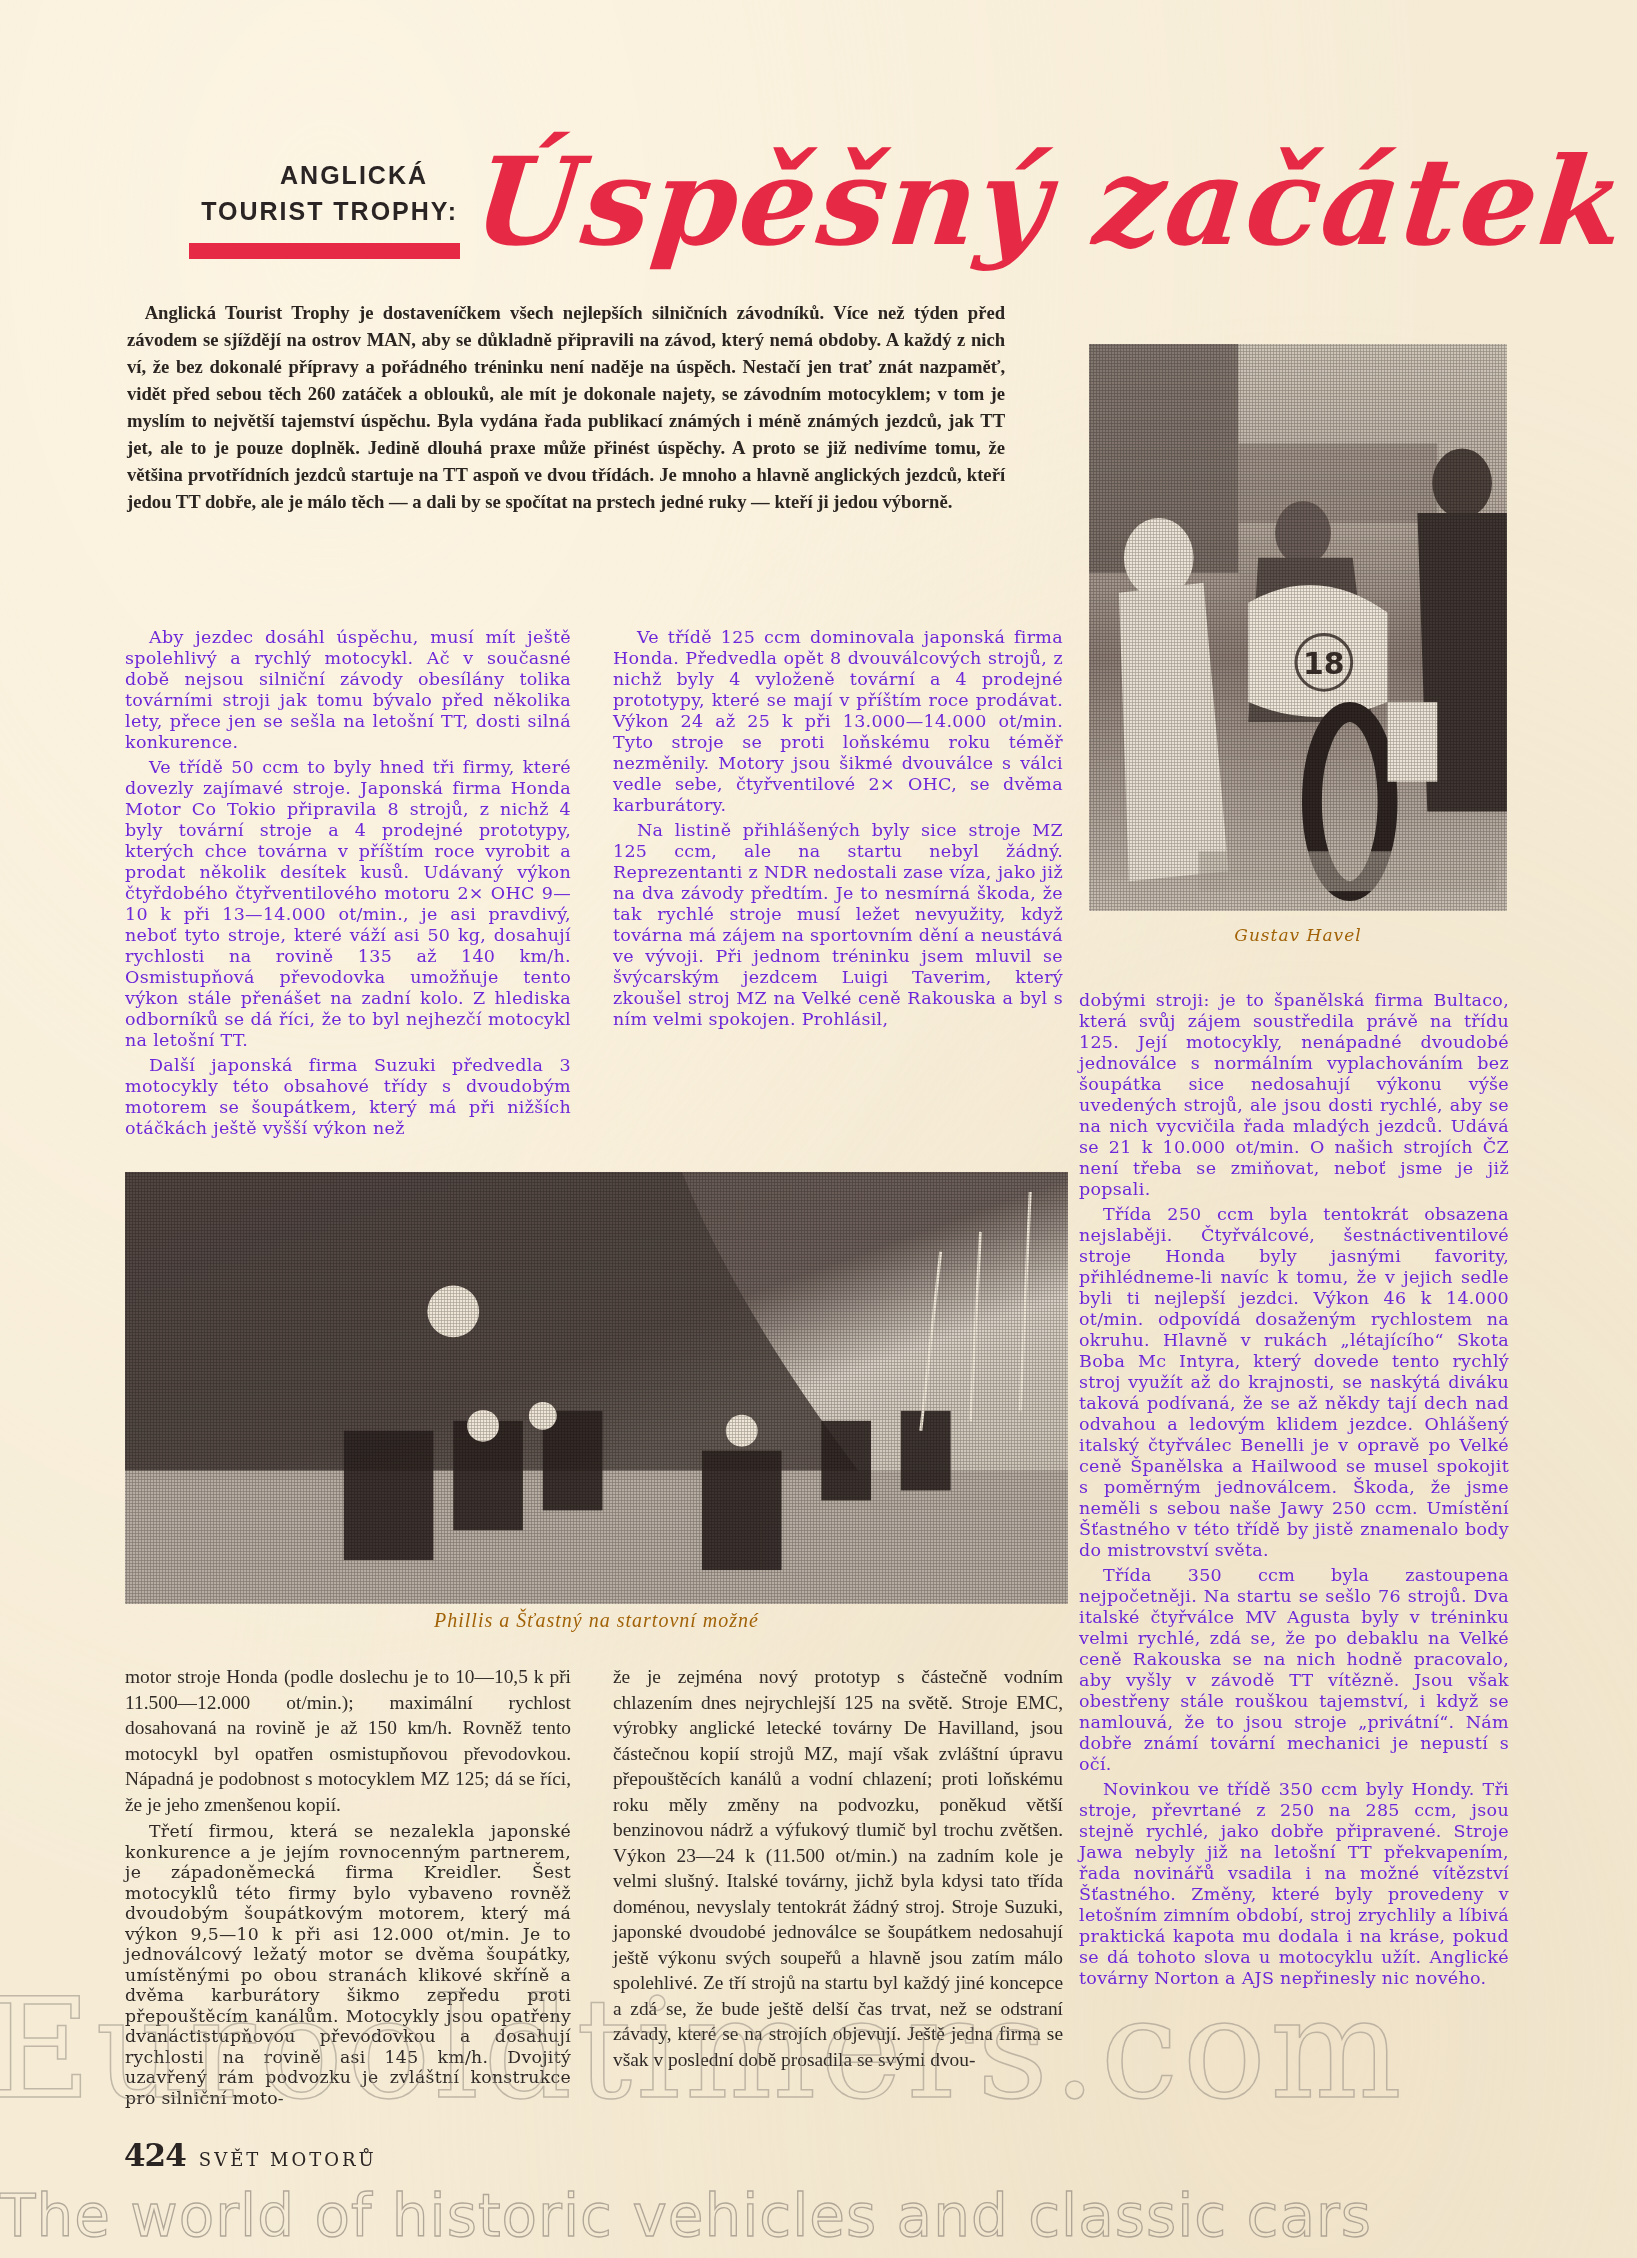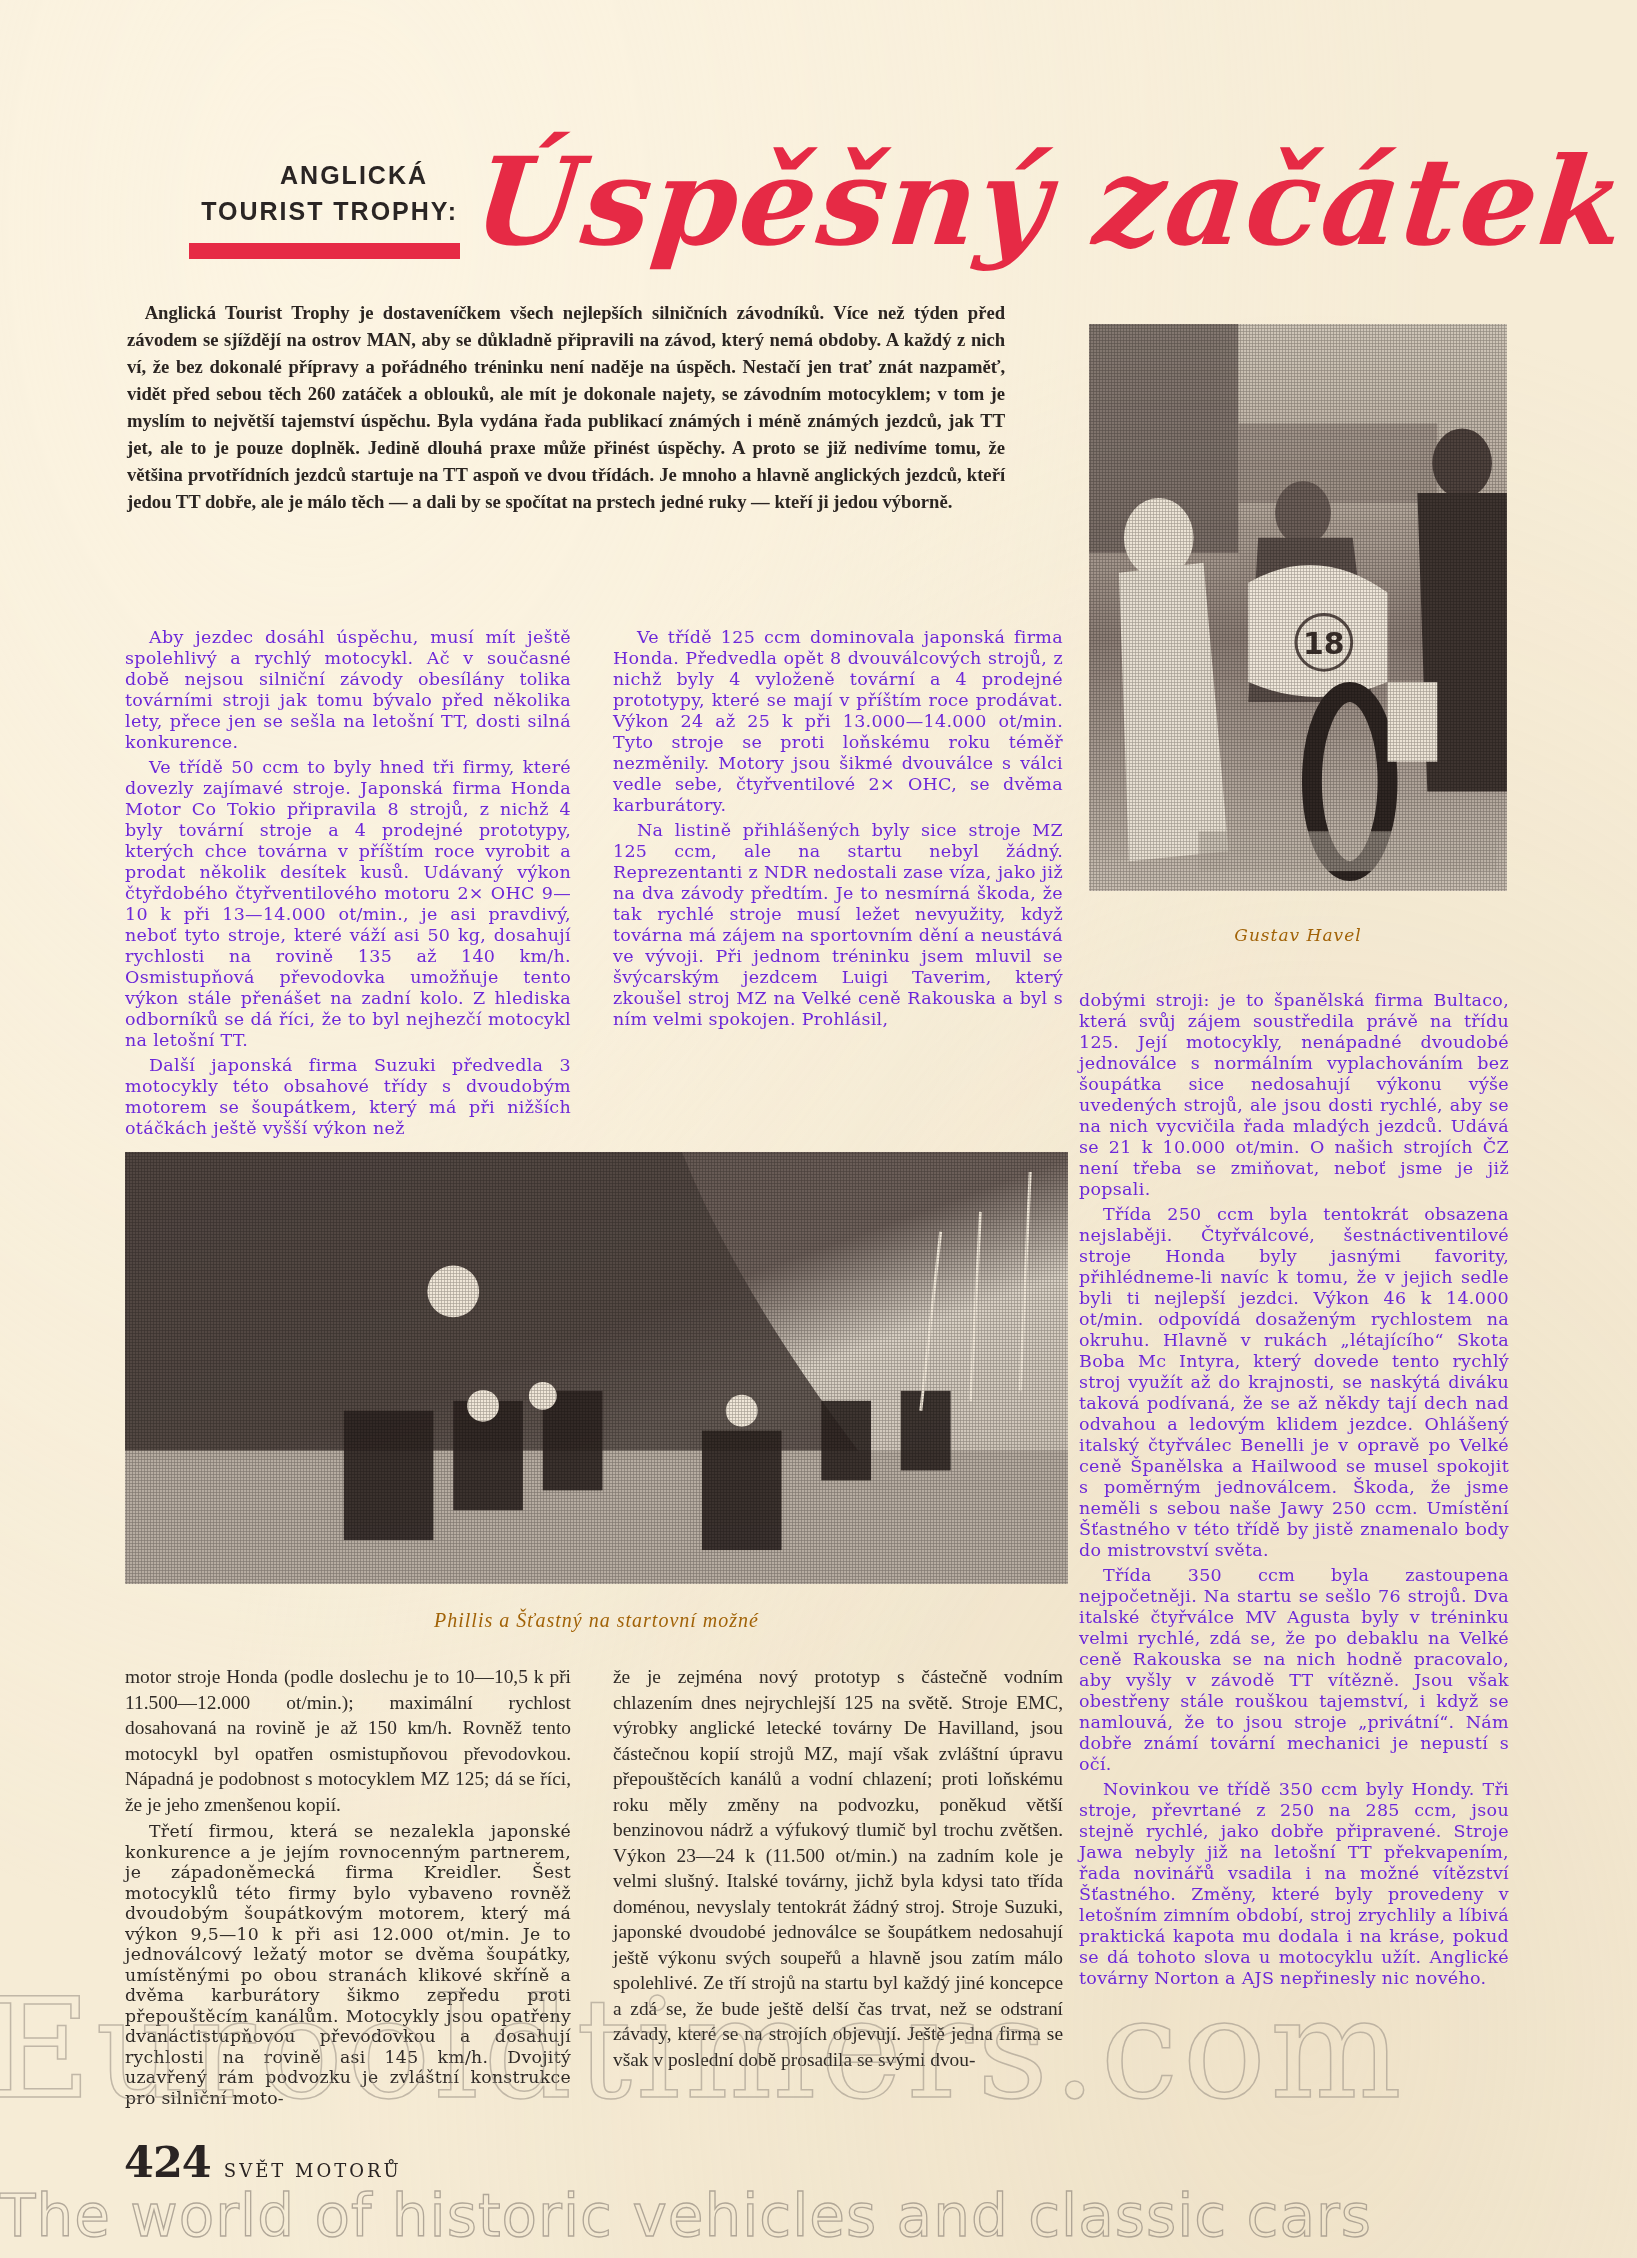--- a/index.html
+++ b/index.html
@@ -48,37 +48,38 @@
   .col p.noindent { text-indent: 0; }
   .col.condensed {
     font-family: "Liberation Serif", serif; font-size: 19.4px; line-height: 25.5px;
     letter-spacing: 0; color: #2f2a27;
   }
 
   
   .photo {
     position: absolute; overflow: hidden;
     background-color: #7a6d66;
+    margin-top: 20px;
   }
   .halftone::after {
     content: ""; position: absolute; inset: 0;
     background-image: radial-gradient(rgba(30,24,22,0.55) 0.9px, rgba(0,0,0,0) 1.3px);
     background-size: 3px 3px; mix-blend-mode: multiply; opacity: 0.55;
   }
   .caption {
     position: absolute; font-family: "DejaVu Serif", serif; font-style: italic;
     font-size: 17px; color: #a16207; letter-spacing: 1px; text-align: center;
   }
 
   
   .folio {
     position: absolute; left: 124px; top: 2137px; font-family: "DejaVu Serif", serif;
     color: #2a2423;
   }
-  .folio .num { font-size: 43px; font-weight: bold; letter-spacing: -1px; }
+  .folio .num { font-size: 31px; font-weight: bold; letter-spacing: -1px; }
   .folio .mag { font-size: 18px; letter-spacing: 3px; margin-left: 8px; }
 
   .watermark-big {
     position: absolute; left: -10px; top: 1975px; width: 1692px;
     font-family: "DejaVu Serif", serif; font-size: 139px; line-height: 149px;
     color: transparent; -webkit-text-stroke: 1.5px rgba(150,140,130,0.55);
     letter-spacing: 4px; white-space: nowrap; pointer-events: none;
   }
   .watermark-sub {
     position: absolute; left: 0px; top: 2181px; width: 1638px;

